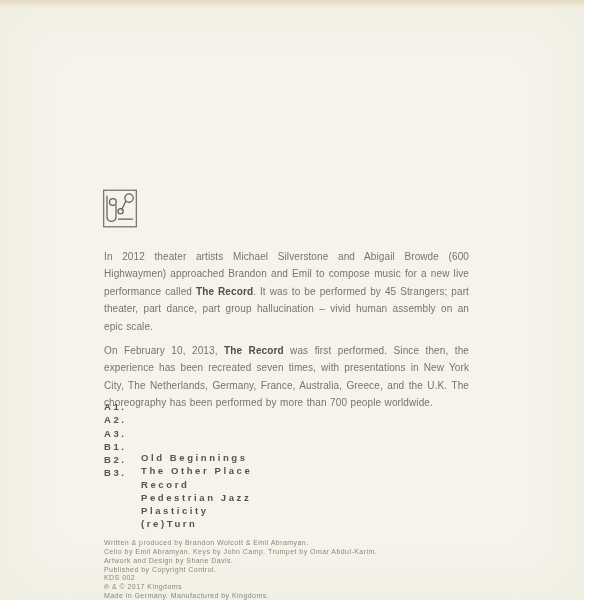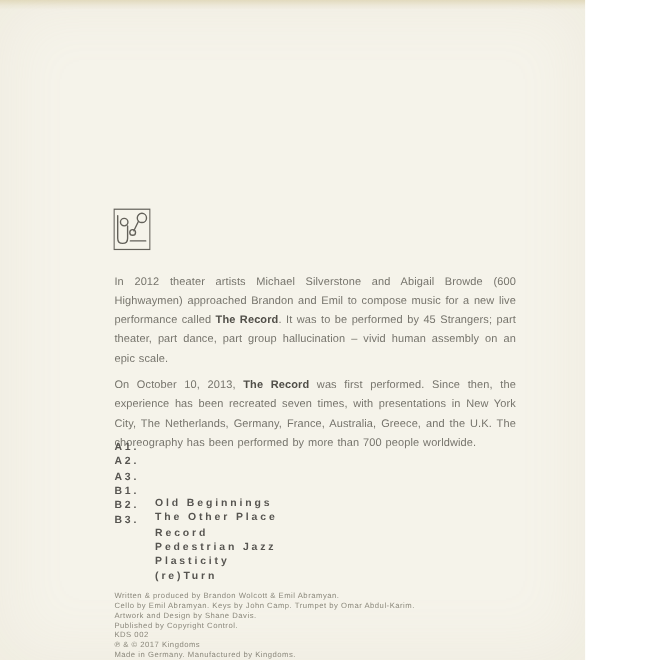--- a/index.html
+++ b/index.html
@@ -1,18 +1,18 @@
 <!DOCTYPE html>
 <html><head>
 <meta charset="utf-8">
 <style>
   html, body { margin: 0; padding: 0; }
   #app {
     position: relative;
-    width: 532px;
+    width: 584px;
     height: 600px;
     overflow: hidden;
     background: #f5f3ea;
     font-family: "Liberation Sans", sans-serif;
     -webkit-font-smoothing: antialiased;
   }
   .cover {
     position: absolute;
     inset: 0;
     box-shadow: inset 0 0 60px rgba(205,193,158,0.14);
@@ -82,21 +82,21 @@
       <line x1="22.9" y1="11.6" x2="18.7" y2="20.3"></line>
       <circle cx="17.6" cy="21.8" r="2.6"></circle>
       <circle cx="9.9" cy="12.4" r="3.4"></circle>
       <path d="M4 6.5 L4 27 Q4 31.8 8.5 31.8 Q13 31.8 13 27 L13 16"></path>
       <line x1="15.5" y1="29.5" x2="29.5" y2="29.5"></line>
     </svg>
   </div>
 
   <div class="intro">
     <p><span>In 2012 theater artists Michael Silverstone and Abigail Browde (600 Highwaymen) approached Brandon and Emil to compose music for a new live performance called </span><span class="bd">The Record</span><span>. It was to be performed by 45 Strangers; part theater, part dance, part group hallucination – vivid human assembly on an epic scale.</span></p>
-    <p><span>On October 10, 2013, </span><span class="bd">The Record</span><span> was first performed. Since then, the experience has been recreated seven times, with presentations in New York City, The Netherlands, Germany, France, Australia, Greece, and the U.K. The choreography has been performed by more than 700 people worldwide.</span></p>
+    <p><span>On February 10, 2013, </span><span class="bd">The Record</span><span> was first performed. Since then, the experience has been recreated seven times, with presentations in New York City, The Netherlands, Germany, France, Australia, Greece, and the U.K. The choreography has been performed by more than 700 people worldwide.</span></p>
   </div>
 
   <div class="tracks">
     <div class="trow">
         <span class="tnum">A1.</span>
         <span class="ttitle">Old Beginnings</span>
       </div>
     <div class="trow">
         <span class="tnum">A2.</span>
         <span class="ttitle">The Other Place</span>

